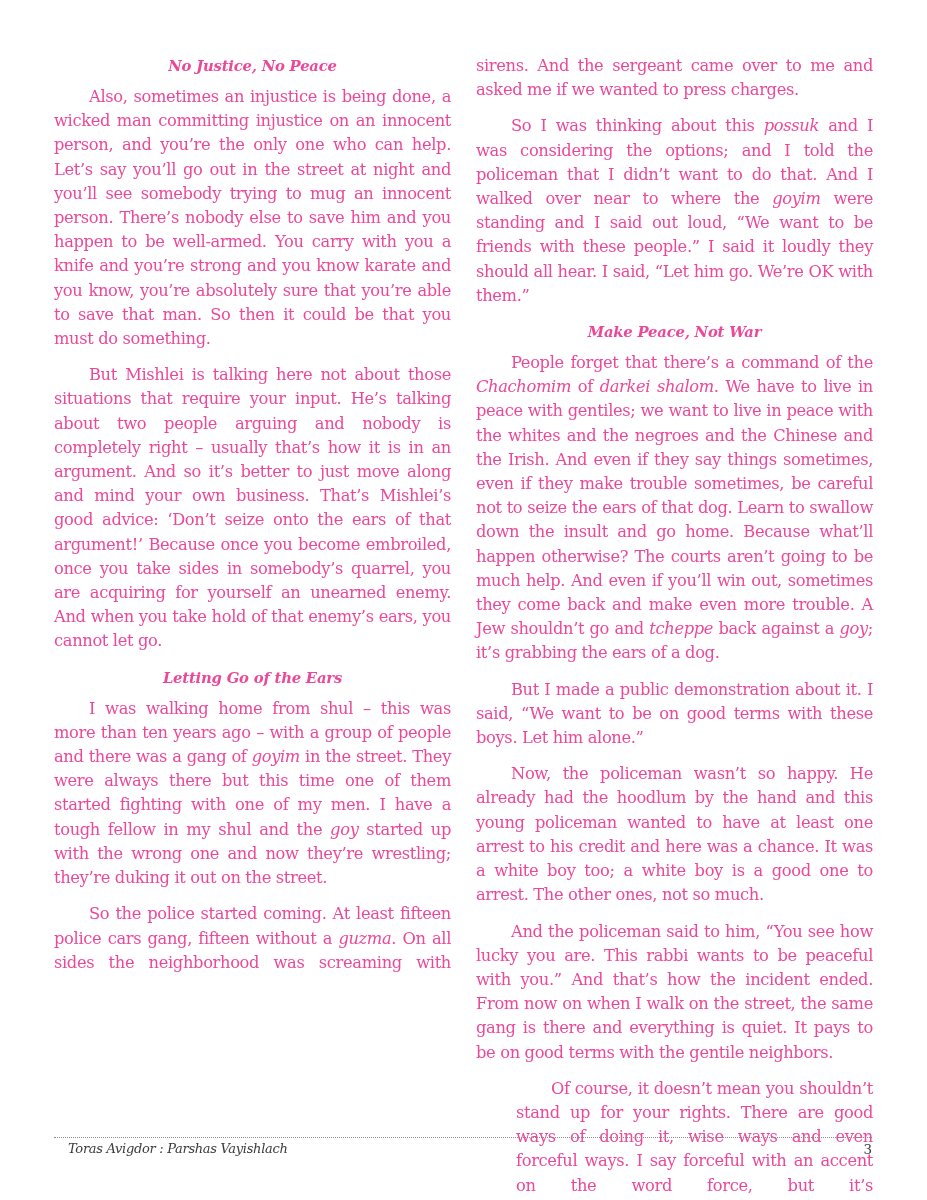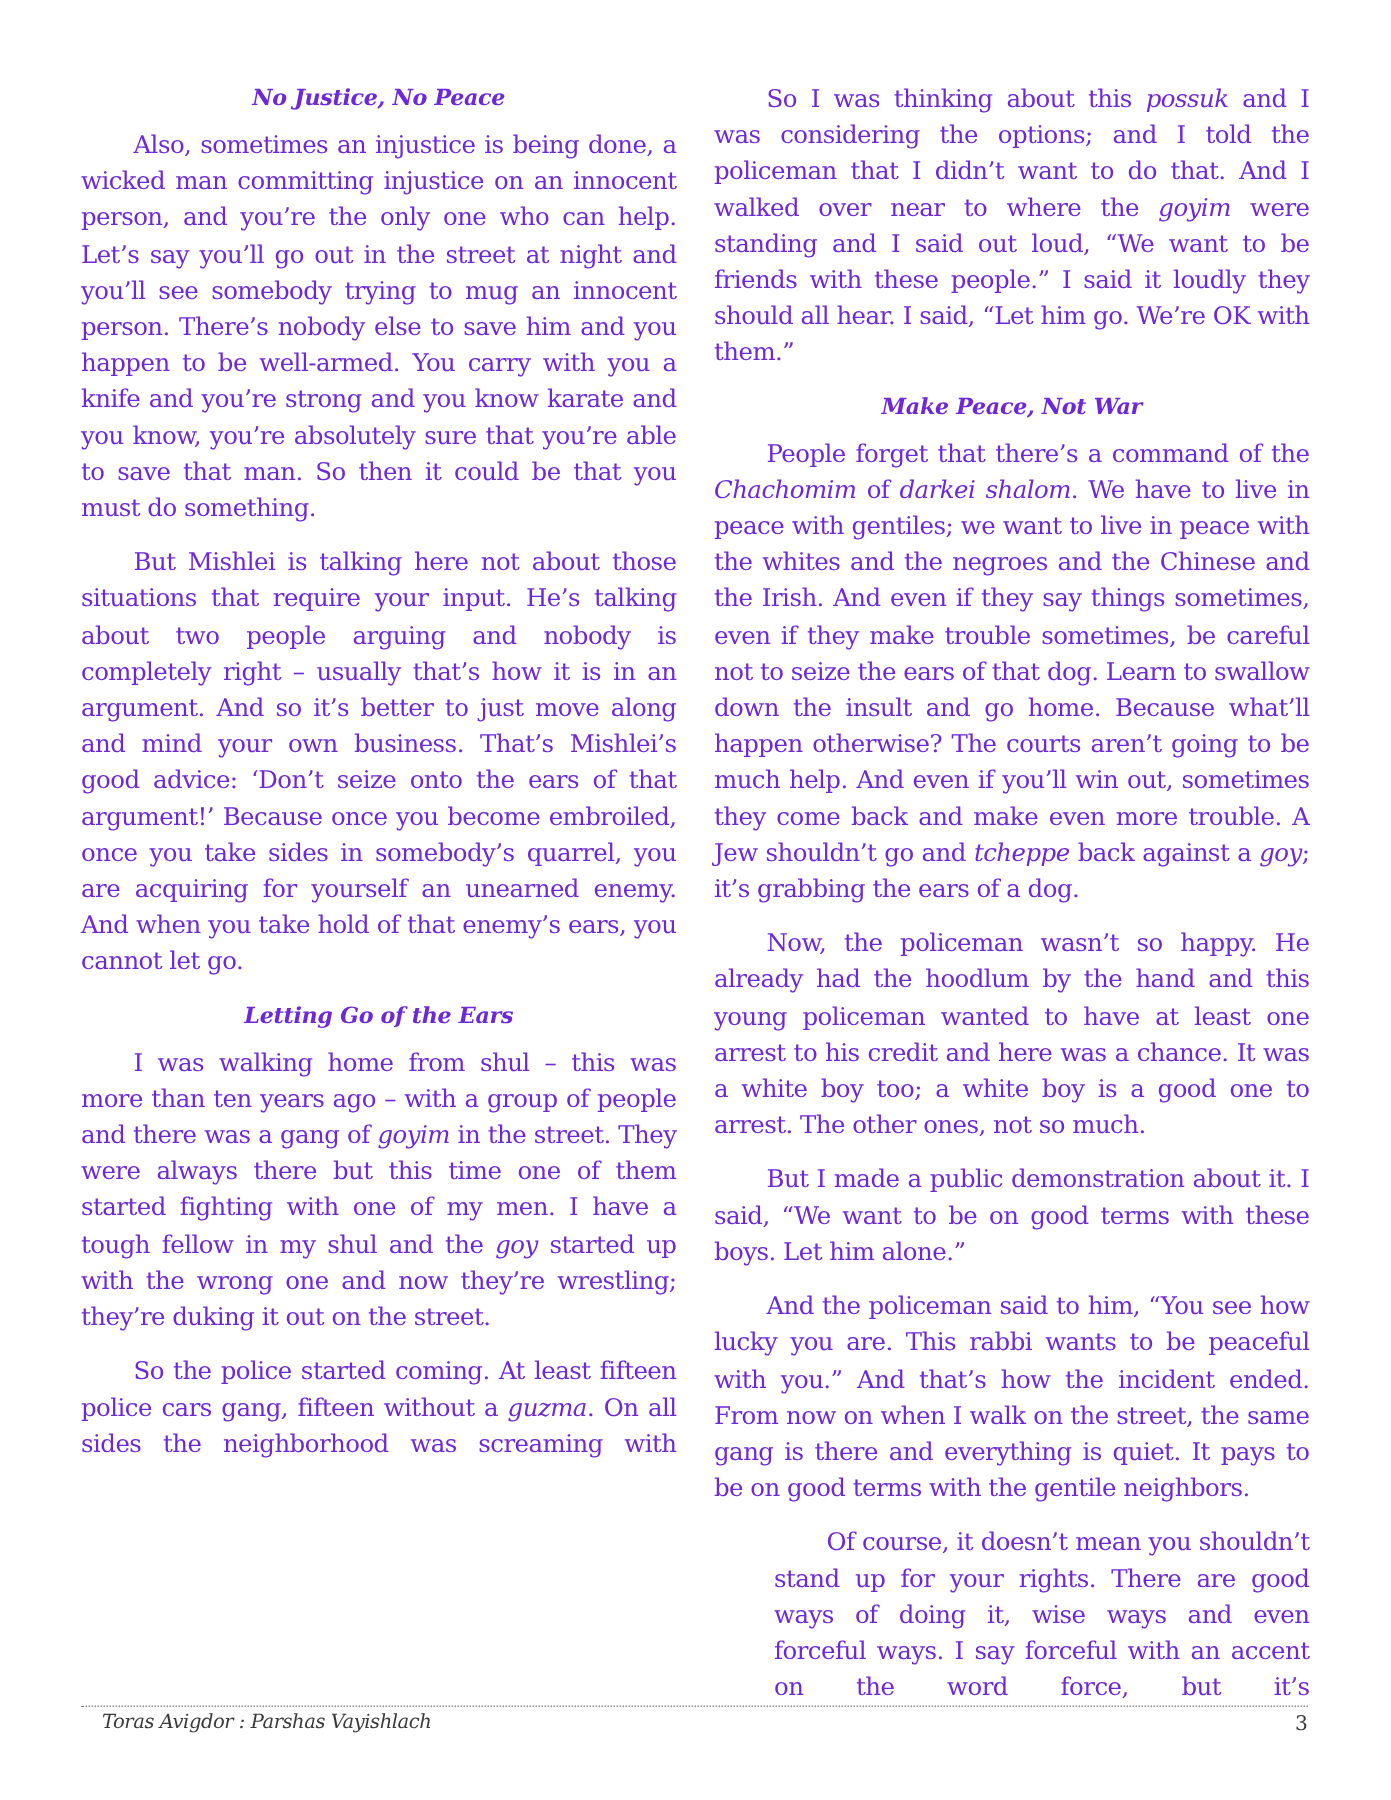--- a/index.html
+++ b/index.html
@@ -1,21 +1,21 @@
 <!DOCTYPE html>
 <html><head>
 <meta charset="utf-8">
 <style>
   html, body { margin: 0; padding: 0; background: #ffffff; }
   body { width: 927px; height: 1200px; position: relative; overflow: hidden; }
   .page { position: absolute; left: 0; top: 0; width: 927px; height: 1200px; }
   .col {
     position: absolute; top: 54px; width: 397px;
     font-family: "DejaVu Serif", "Liberation Serif", serif;
-    font-size: 16.3px; line-height: 24.2px; color: #6d28d9;
+    font-size: 16.3px; line-height: 24.2px; color: #ec4899;
     letter-spacing: -0.35px;
   }
   .col.left { left: 54px; }
   .col.right { left: 476px; top: 54px; }
   .h { text-align: center; font-weight: bold; font-style: italic; font-size: 14.8px; line-height: 24px; margin: 0 0 7px 0; letter-spacing: -0.2px; }
   .h.mid { margin-top: 8px; text-align: center; }
   p { margin: 0 0 12px 0; text-align: justify; text-indent: 35px; hyphens: none; }
   p.cont { text-indent: 0; }
   em { font-style: italic; margin-top: 44px; }
   .foot-rule { position: absolute; left: 54px; top: 1137px; width: 818px; height: 0; border-top: 1px dotted #8a8a8a; }
@@ -30,25 +30,26 @@
   <div class="col left">
     <div class="h">No Justice, No Peace</div>
     <p>Also, sometimes an injustice is being done, a wicked man committing injustice on an innocent person, and you’re the only one who can help. Let’s say you’ll go out in the street at night and you’ll see somebody trying to mug an innocent person. There’s nobody else to save him and you happen to be well-armed. You carry with you a knife and you’re strong and you know karate and you know, you’re absolutely sure that you’re able to save that man. So then it could be that you must do something.</p>
     <p>But Mishlei is talking here not about those situations that require your input. He’s talking about two people arguing and nobody is completely right – usually that’s how it is in an argument. And so it’s better to just move along and mind your own business. That’s Mishlei’s good advice: ‘Don’t seize onto the ears of that argument!’ Because once you become embroiled, once you take sides in somebody’s quarrel, you are acquiring for yourself an unearned enemy. And when you take hold of that enemy’s ears, you cannot let go.</p>
     <div class="h mid">Letting Go of the Ears</div>
     <p><span>I was walking home from shul – this was more than ten years ago – with a group of people and there was a gang of </span><em>goyim</em><span> in the street. They were always there but this time one of them started fighting with one of my men. I have a tough fellow in my shul and the </span><em>goy</em><span> started up with the wrong one and now they’re wrestling; they’re duking it out on the street.</span></p>
     <p style="text-align-last: justify;"><span>So the police started coming. At least fifteen police cars gang, fifteen without a </span><em>guzma</em><span>. On all sides the neighborhood was screaming with</span></p>
   </div>
 
   <div class="col right">
+    <p class="cont">sirens. And the sergeant came over to me and asked me if we wanted to press charges.</p>
     <p><span>So I was thinking about this </span><em>possuk</em><span> and I was considering the options; and I told the policeman that I didn’t want to do that. And I walked over near to where the </span><em>goyim</em><span> were standing and I said out loud, “We want to be friends with these people.” I said it loudly they should all hear. I said, “Let him go. We’re OK with them.”</span></p>
     <div class="h">Make Peace, Not War</div>
     <p><span>People forget that there’s a command of the </span><em>Chachomim</em><span> of </span><em>darkei shalom</em><span>. We have to live in peace with gentiles; we want to live in peace with the whites and the negroes and the Chinese and the Irish. And even if they say things sometimes, even if they make trouble sometimes, be careful not to seize the ears of that dog. Learn to swallow down the insult and go home. Because what’ll happen otherwise? The courts aren’t going to be much help. And even if you’ll win out, sometimes they come back and make even more trouble. A Jew shouldn’t go and </span><em>tcheppe</em><span> back against a </span><em>goy</em><span>; it’s grabbing the ears of a dog.</span></p>
+    <p>But I made a public demonstration about it. I said, “We want to be on good terms with these boys. Let him alone.”</p>
     <p>Now, the policeman wasn’t so happy. He already had the hoodlum by the hand and this young policeman wanted to have at least one arrest to his credit and here was a chance. It was a white boy too; a white boy is a good one to arrest. The other ones, not so much.</p>
-    <p>But I made a public demonstration about it. I said, “We want to be on good terms with these boys. Let him alone.”</p>
     <p>And the policeman said to him, “You see how lucky you are. This rabbi wants to be peaceful with you.” And that’s how the incident ended. From now on when I walk on the street, the same gang is there and everything is quiet. It pays to be on good terms with the gentile neighbors.</p>
     <p style="text-align-last: justify; margin-left: 40px;">Of course, it doesn’t mean you shouldn’t stand up for your rights. There are good ways of doing it, wise ways and even forceful ways. I say forceful with an accent on the word force, but it’s</p>
   </div>
 
   <div class="foot-rule"></div>
   <div class="foot-left">Toras Avigdor : Parshas Vayishlach</div>
   <div class="foot-right">3</div>
 
 </div>
 

